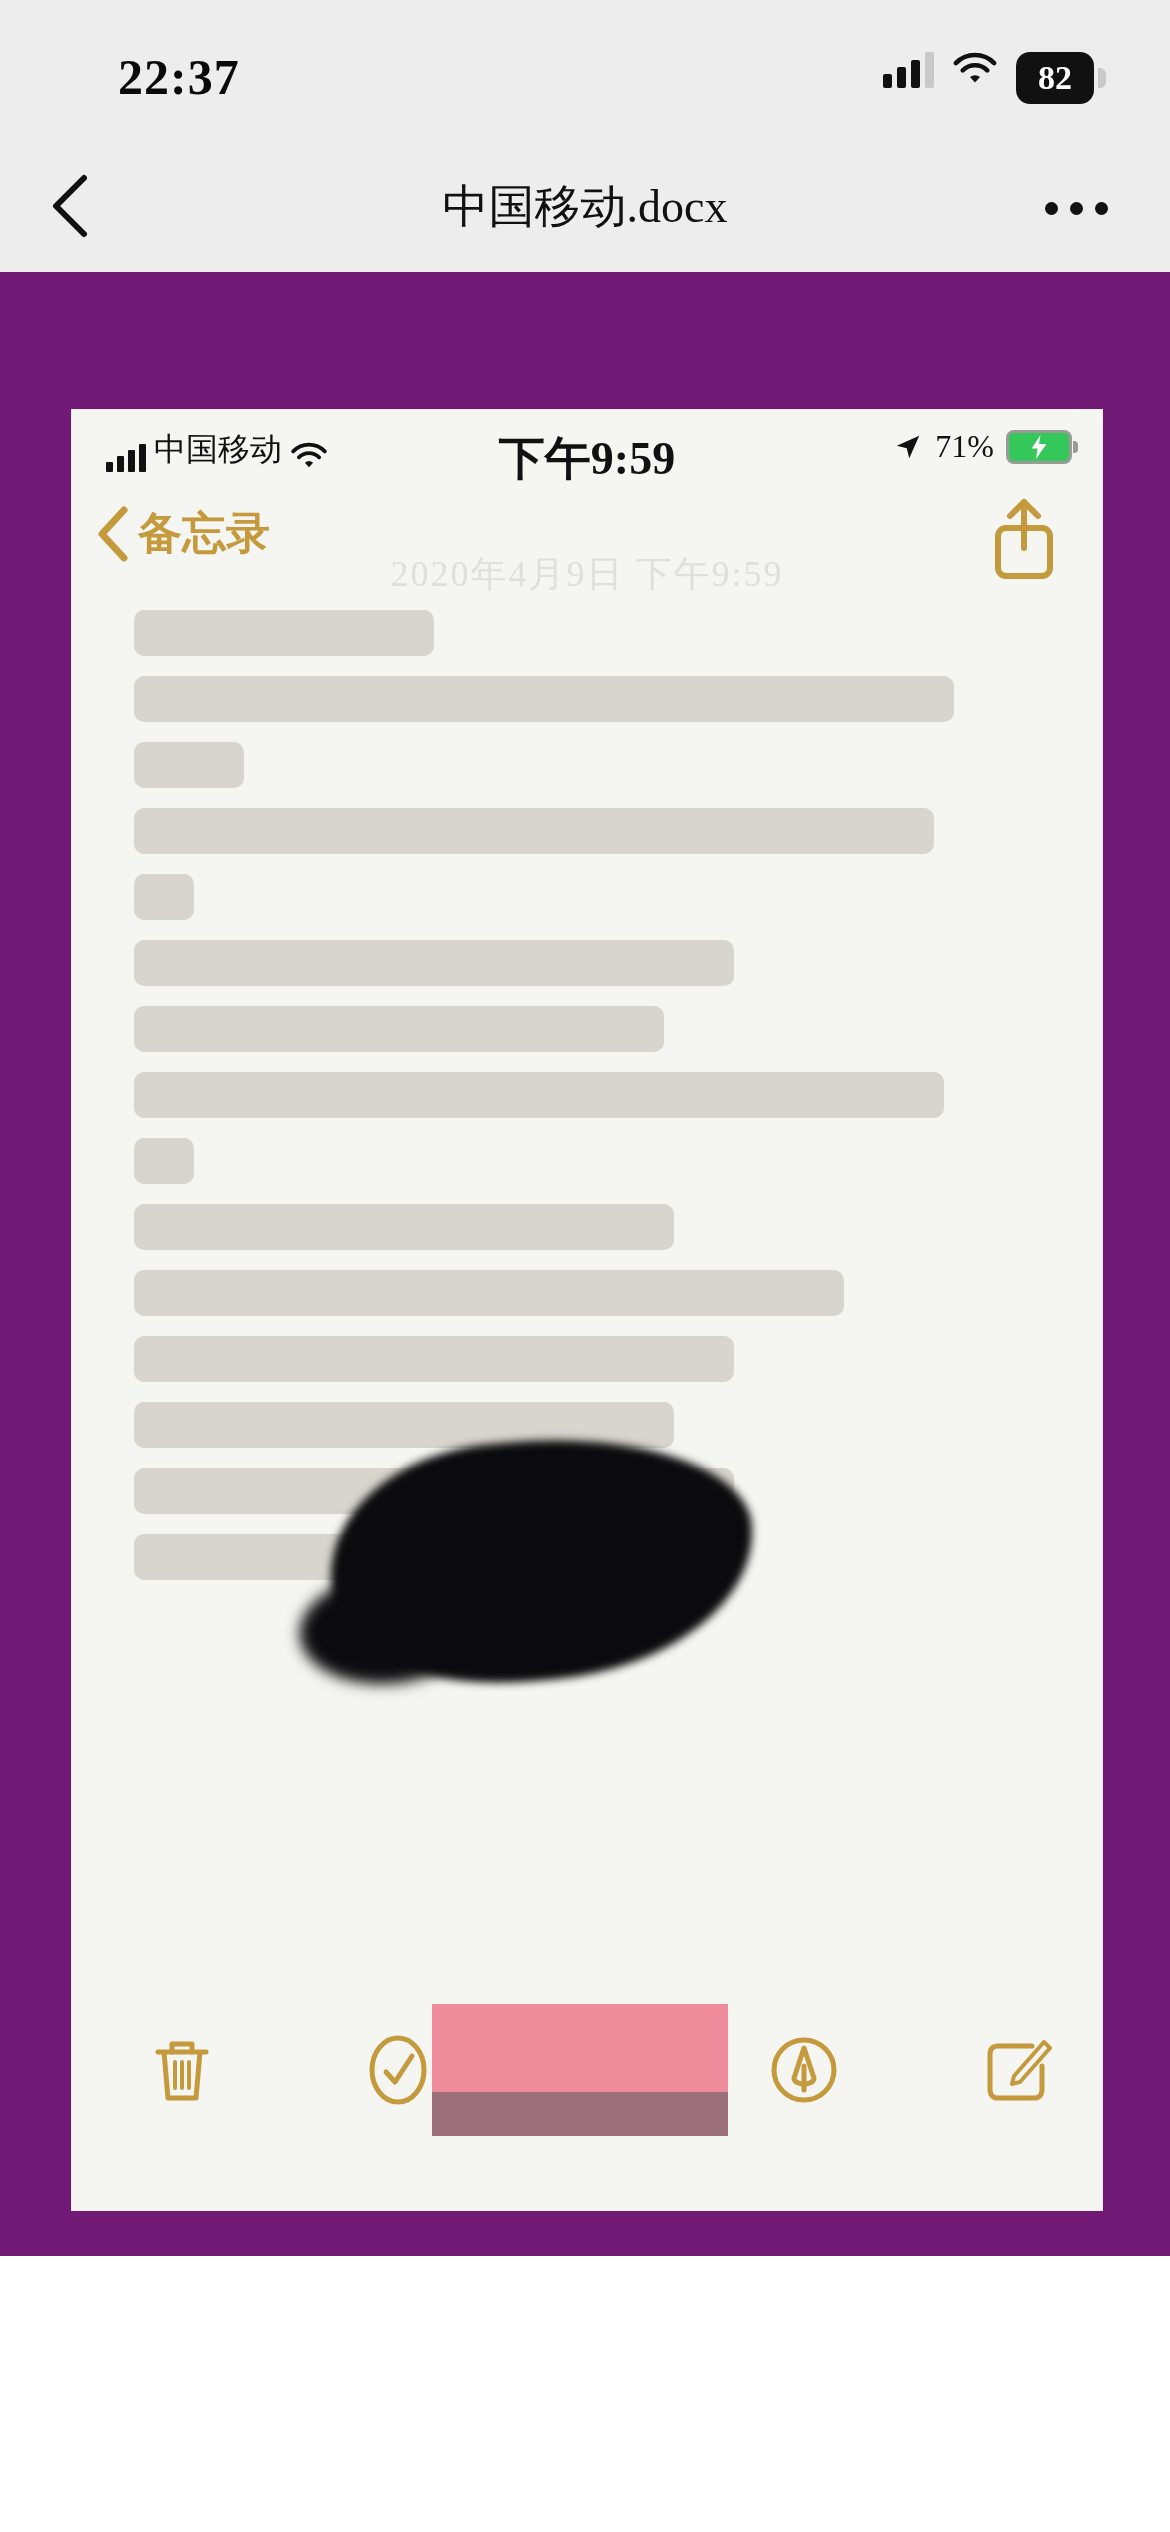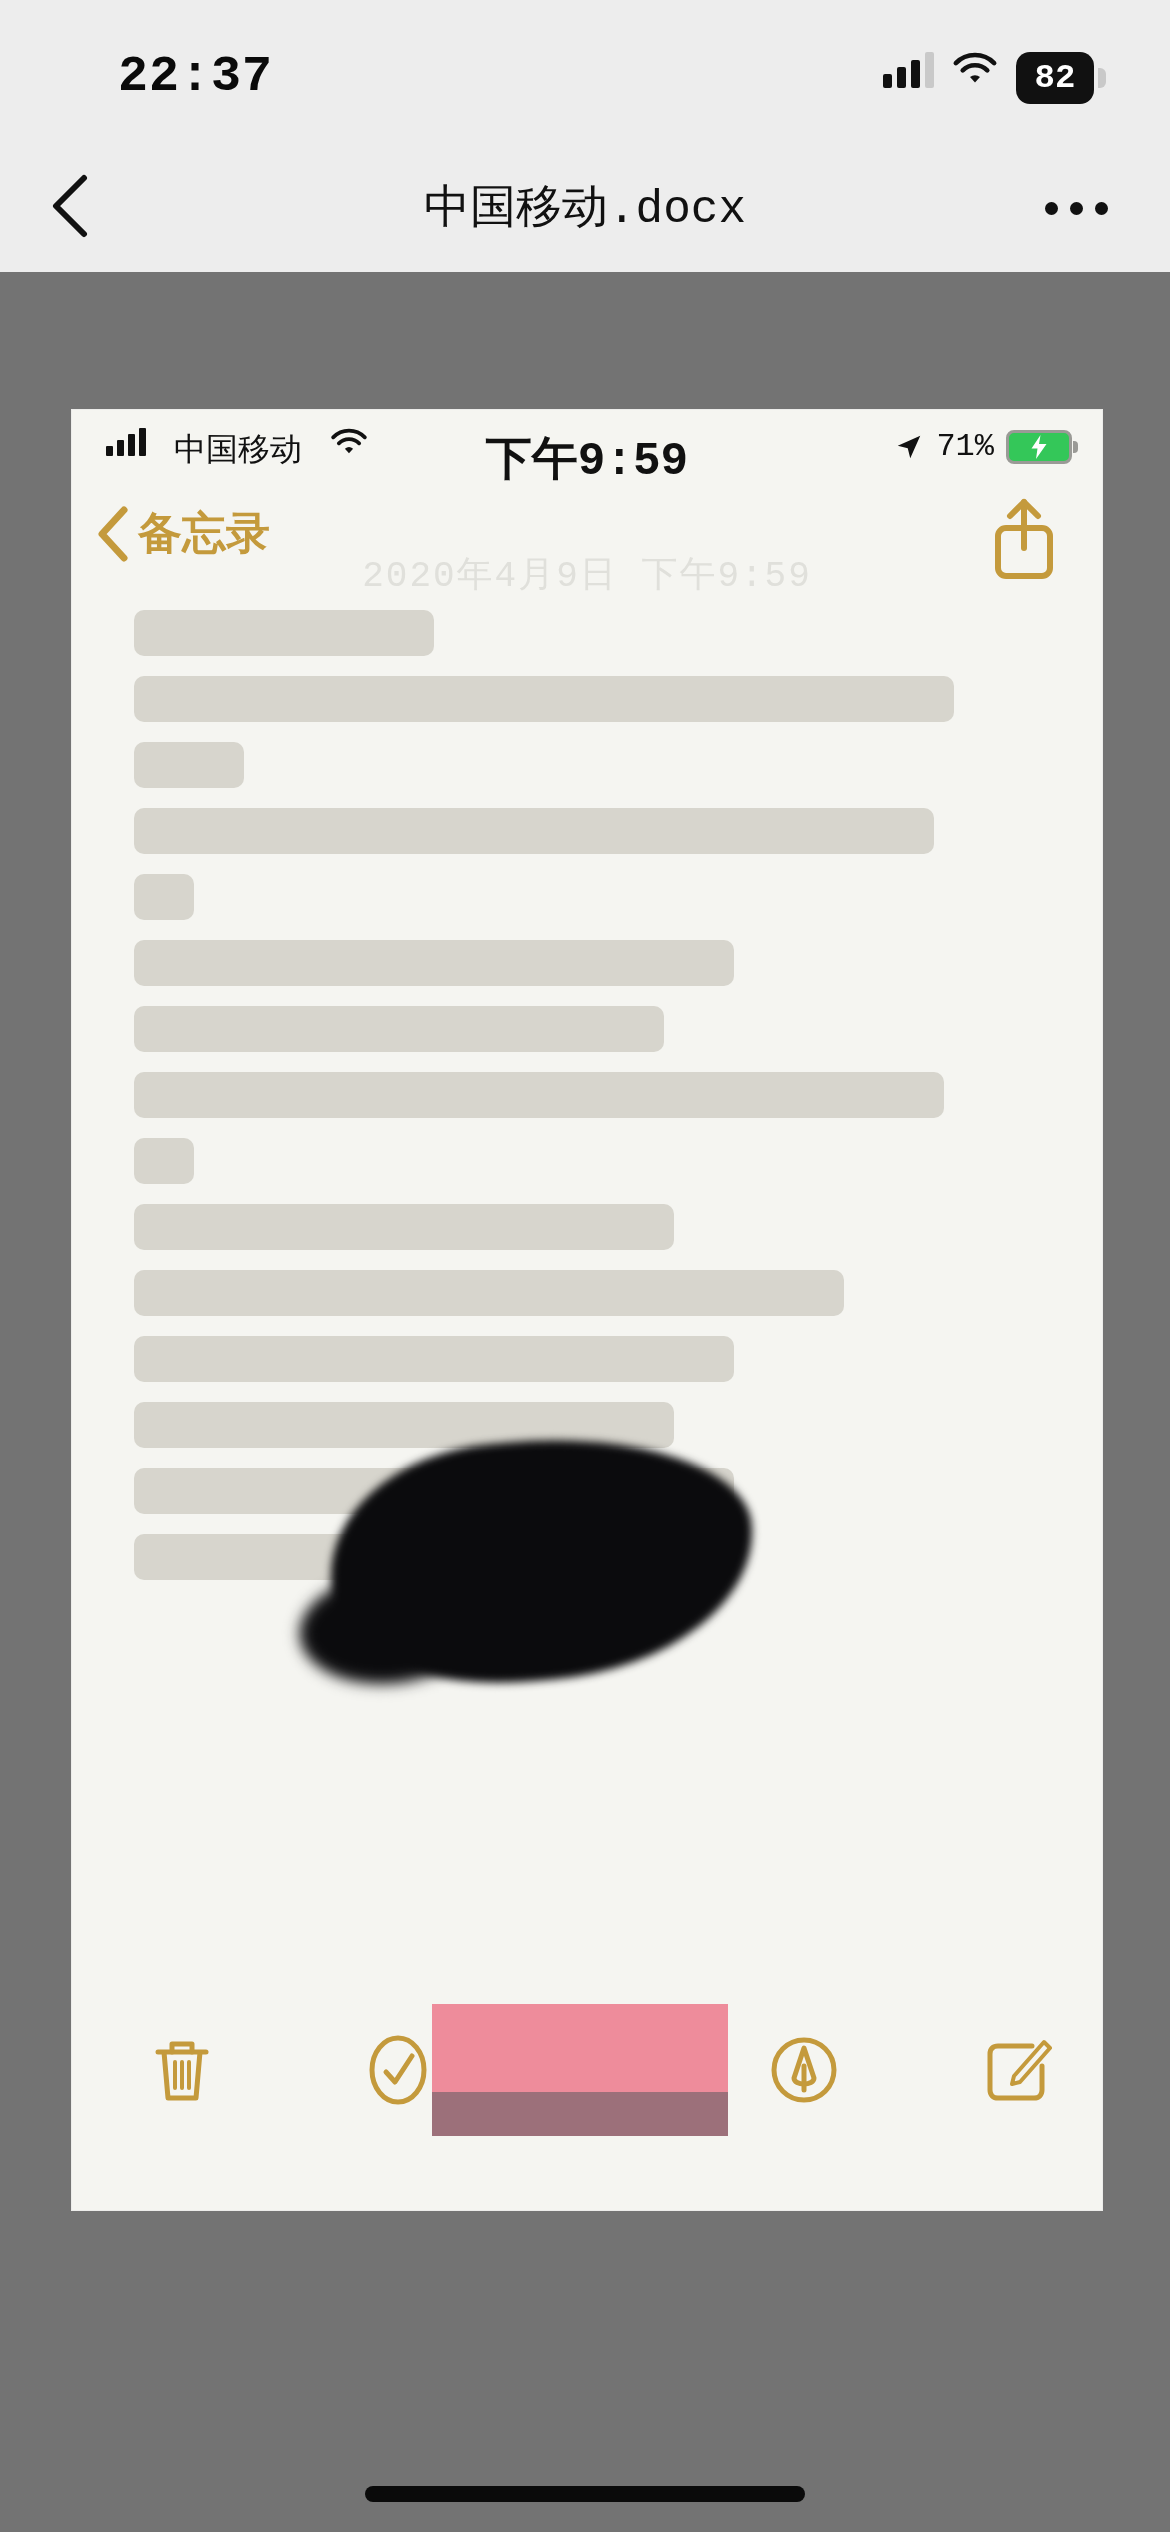--- a/index.html
+++ b/index.html
@@ -1,20 +1,20 @@
 <!DOCTYPE html>
 <html><head>
 <meta charset="utf-8">
 <style>
   * { margin: 0; padding: 0; box-sizing: border-box; }
   html, body { background: #ffffff; font-family: "Liberation Sans", sans-serif; }
   .phone {
-    position: relative; width: 1170px; height: 2532px;
-    background: #737373; overflow: hidden;
-    font-family: Liberation Mono, monospace;
+    position: relative; width: 1170px; height: 2256px;
+    background: #701a75; overflow: hidden;
+    font-family: Liberation Serif, serif;
   }
 
   
   .top-chrome {
     position: absolute; left: 0; top: 0; width: 1170px; height: 272px;
     background: #ededed;
   }
   .status-bar {
     position: absolute; left: 0; top: 0; width: 1170px; height: 140px;
   }
@@ -53,21 +53,21 @@
   .note-shot {
     position: absolute; left: 72px; top: 410px; width: 1030px; height: 1800px;
     background: #f5f5f1;
     box-shadow: 0 0 0 1px #ececea;
   }
   .gold { color: #c49a3c; }
   .inner-status {
     position: absolute; left: 0; top: 14px; width: 100%; height: 56px;
     color: #111;
   }
-  .inner-left { position: absolute; left: 34px; top: 4px; display: flex; align-items: flex-start; gap: 28px; }
+  .inner-left { position: absolute; left: 34px; top: 4px; display: flex; align-items: flex-end; gap: 8px; }
   .inner-carrier { font-size: 32px; color: #111; }
   .inner-sig { display: flex; align-items: flex-end; gap: 4px; height: 28px; }
   .inner-sig i { display: block; width: 7px; border-radius: 1px; background: #111; }
   .inner-sig i:nth-child(1){height:10px;} .inner-sig i:nth-child(2){height:16px;}
   .inner-sig i:nth-child(3){height:22px;} .inner-sig i:nth-child(4){height:28px;}
   .inner-time {
     position: absolute; left: 0; top: 4px; width: 100%; text-align: center;
     font-size: 46px; font-weight: bold; color: #111;
   }
   .inner-right { position: absolute; right: 30px; top: 4px; display: flex; align-items: center; gap: 12px; }

